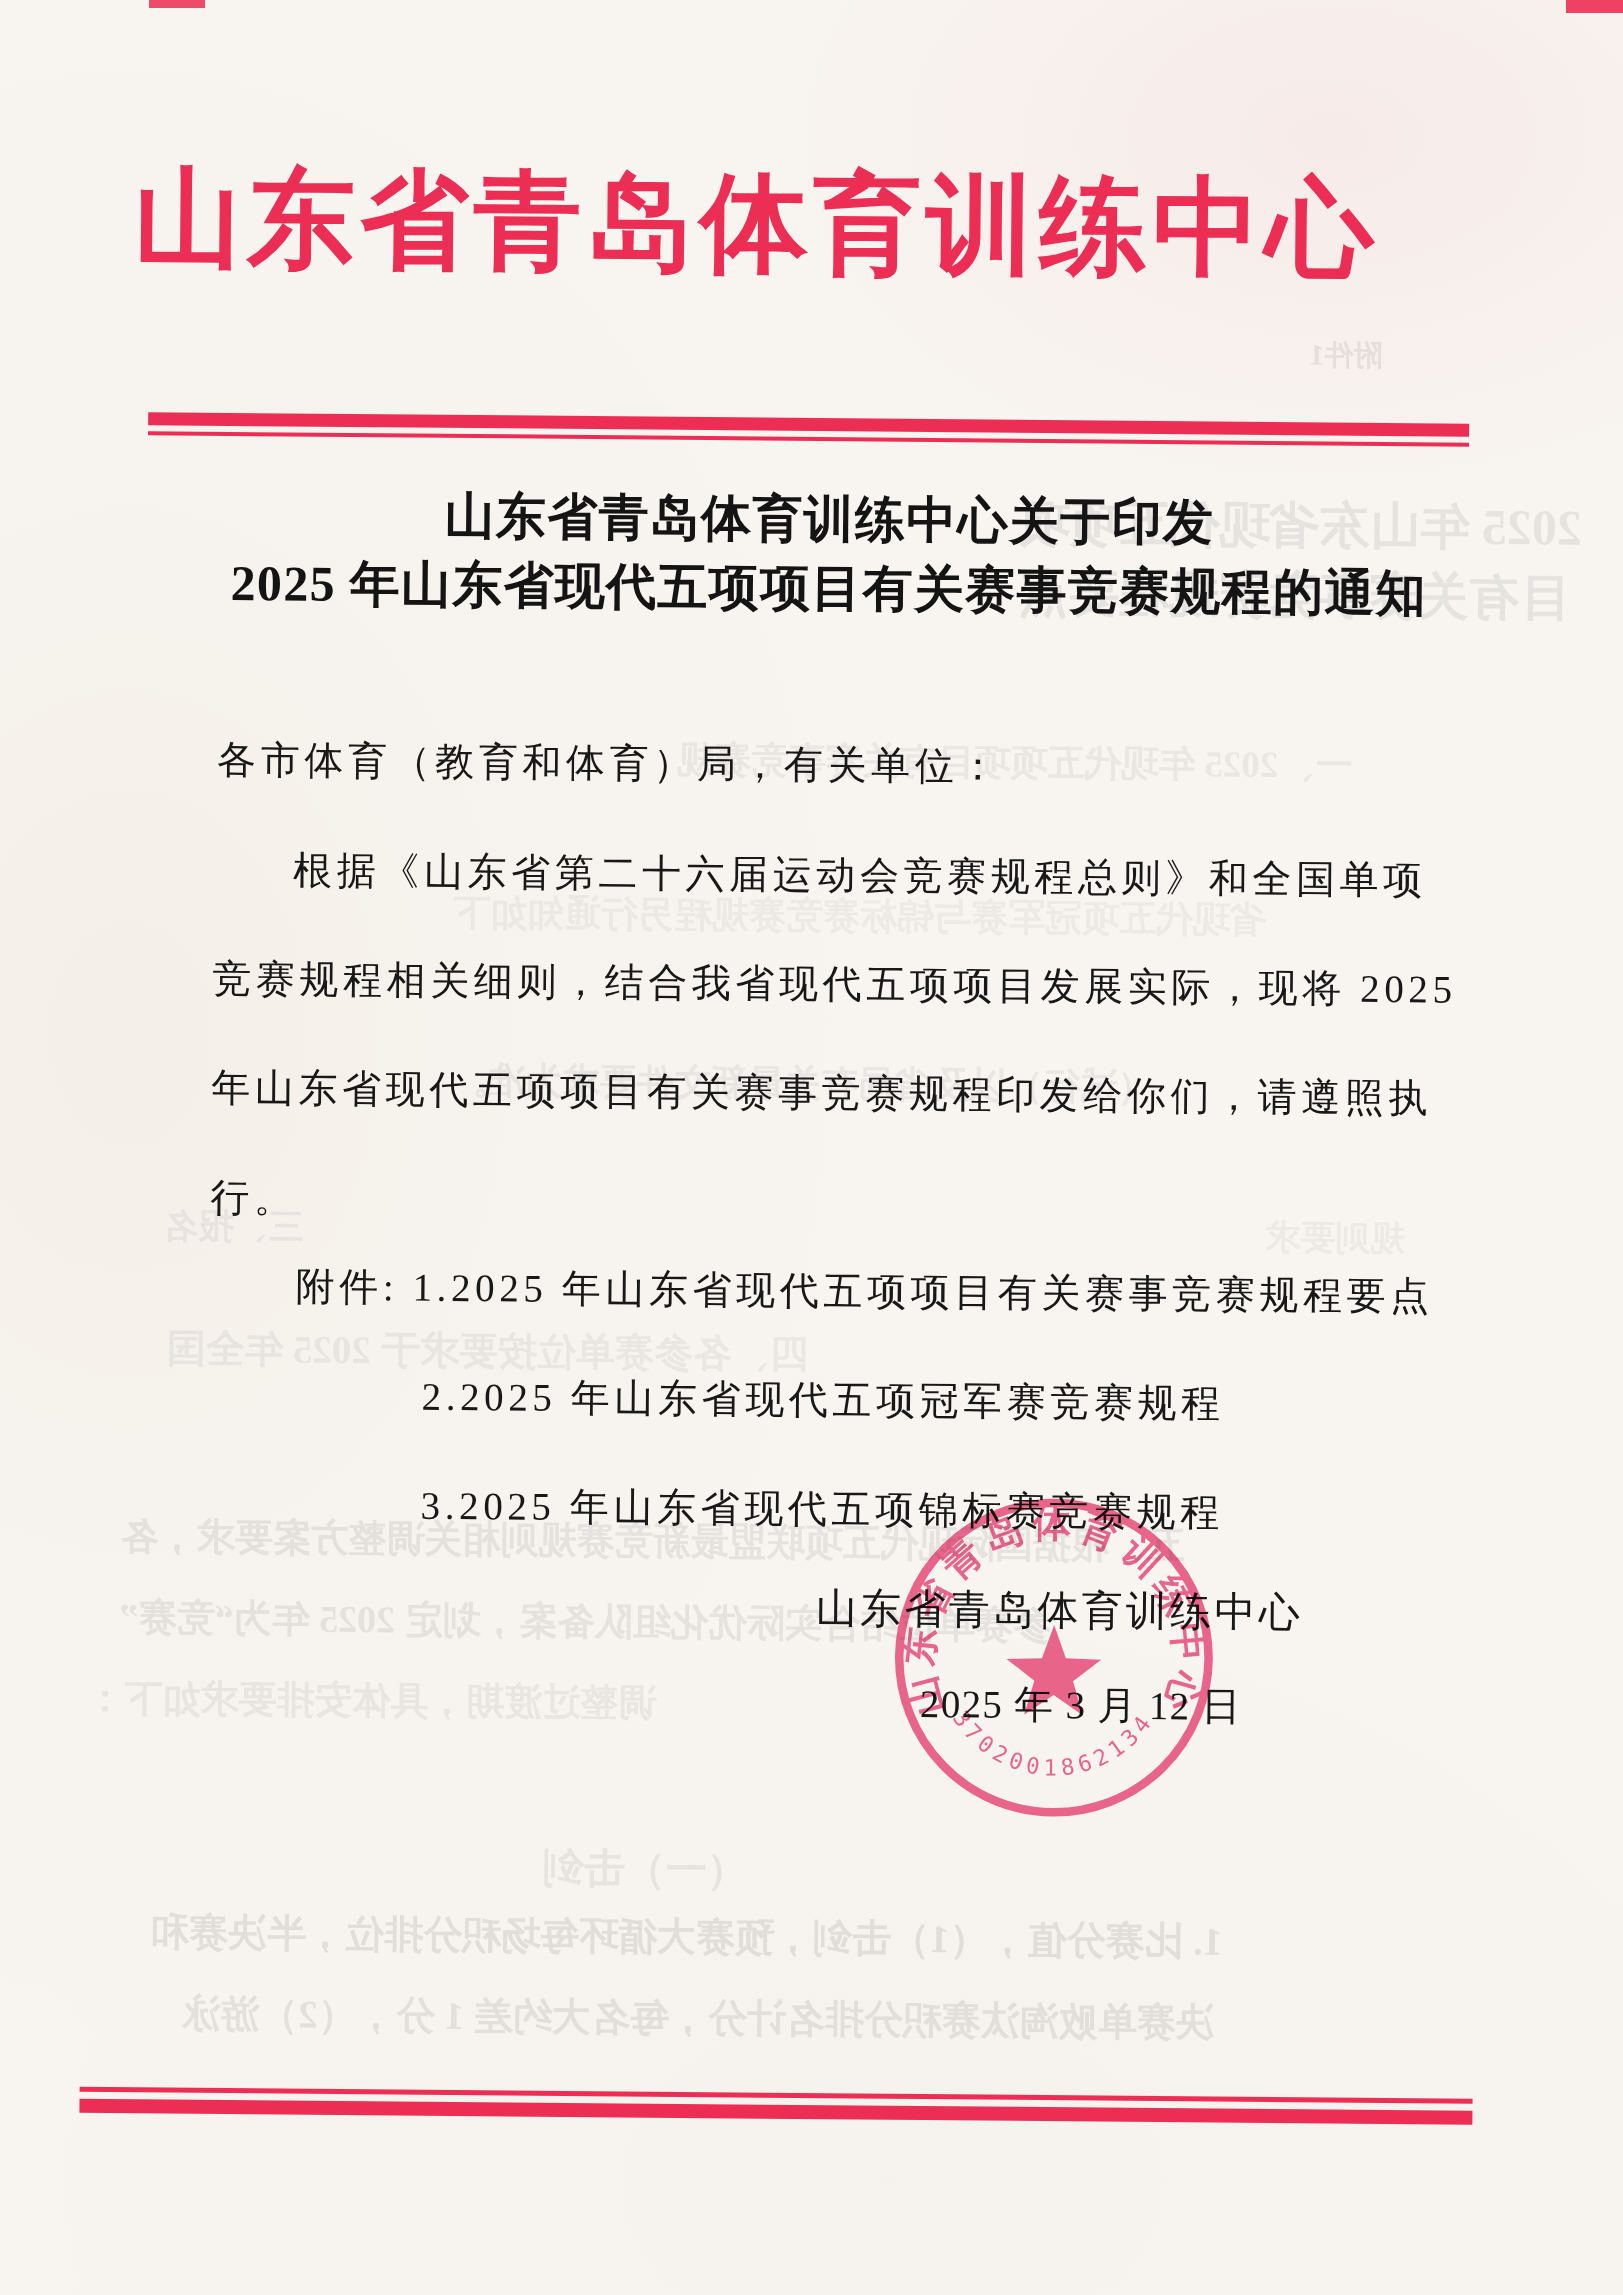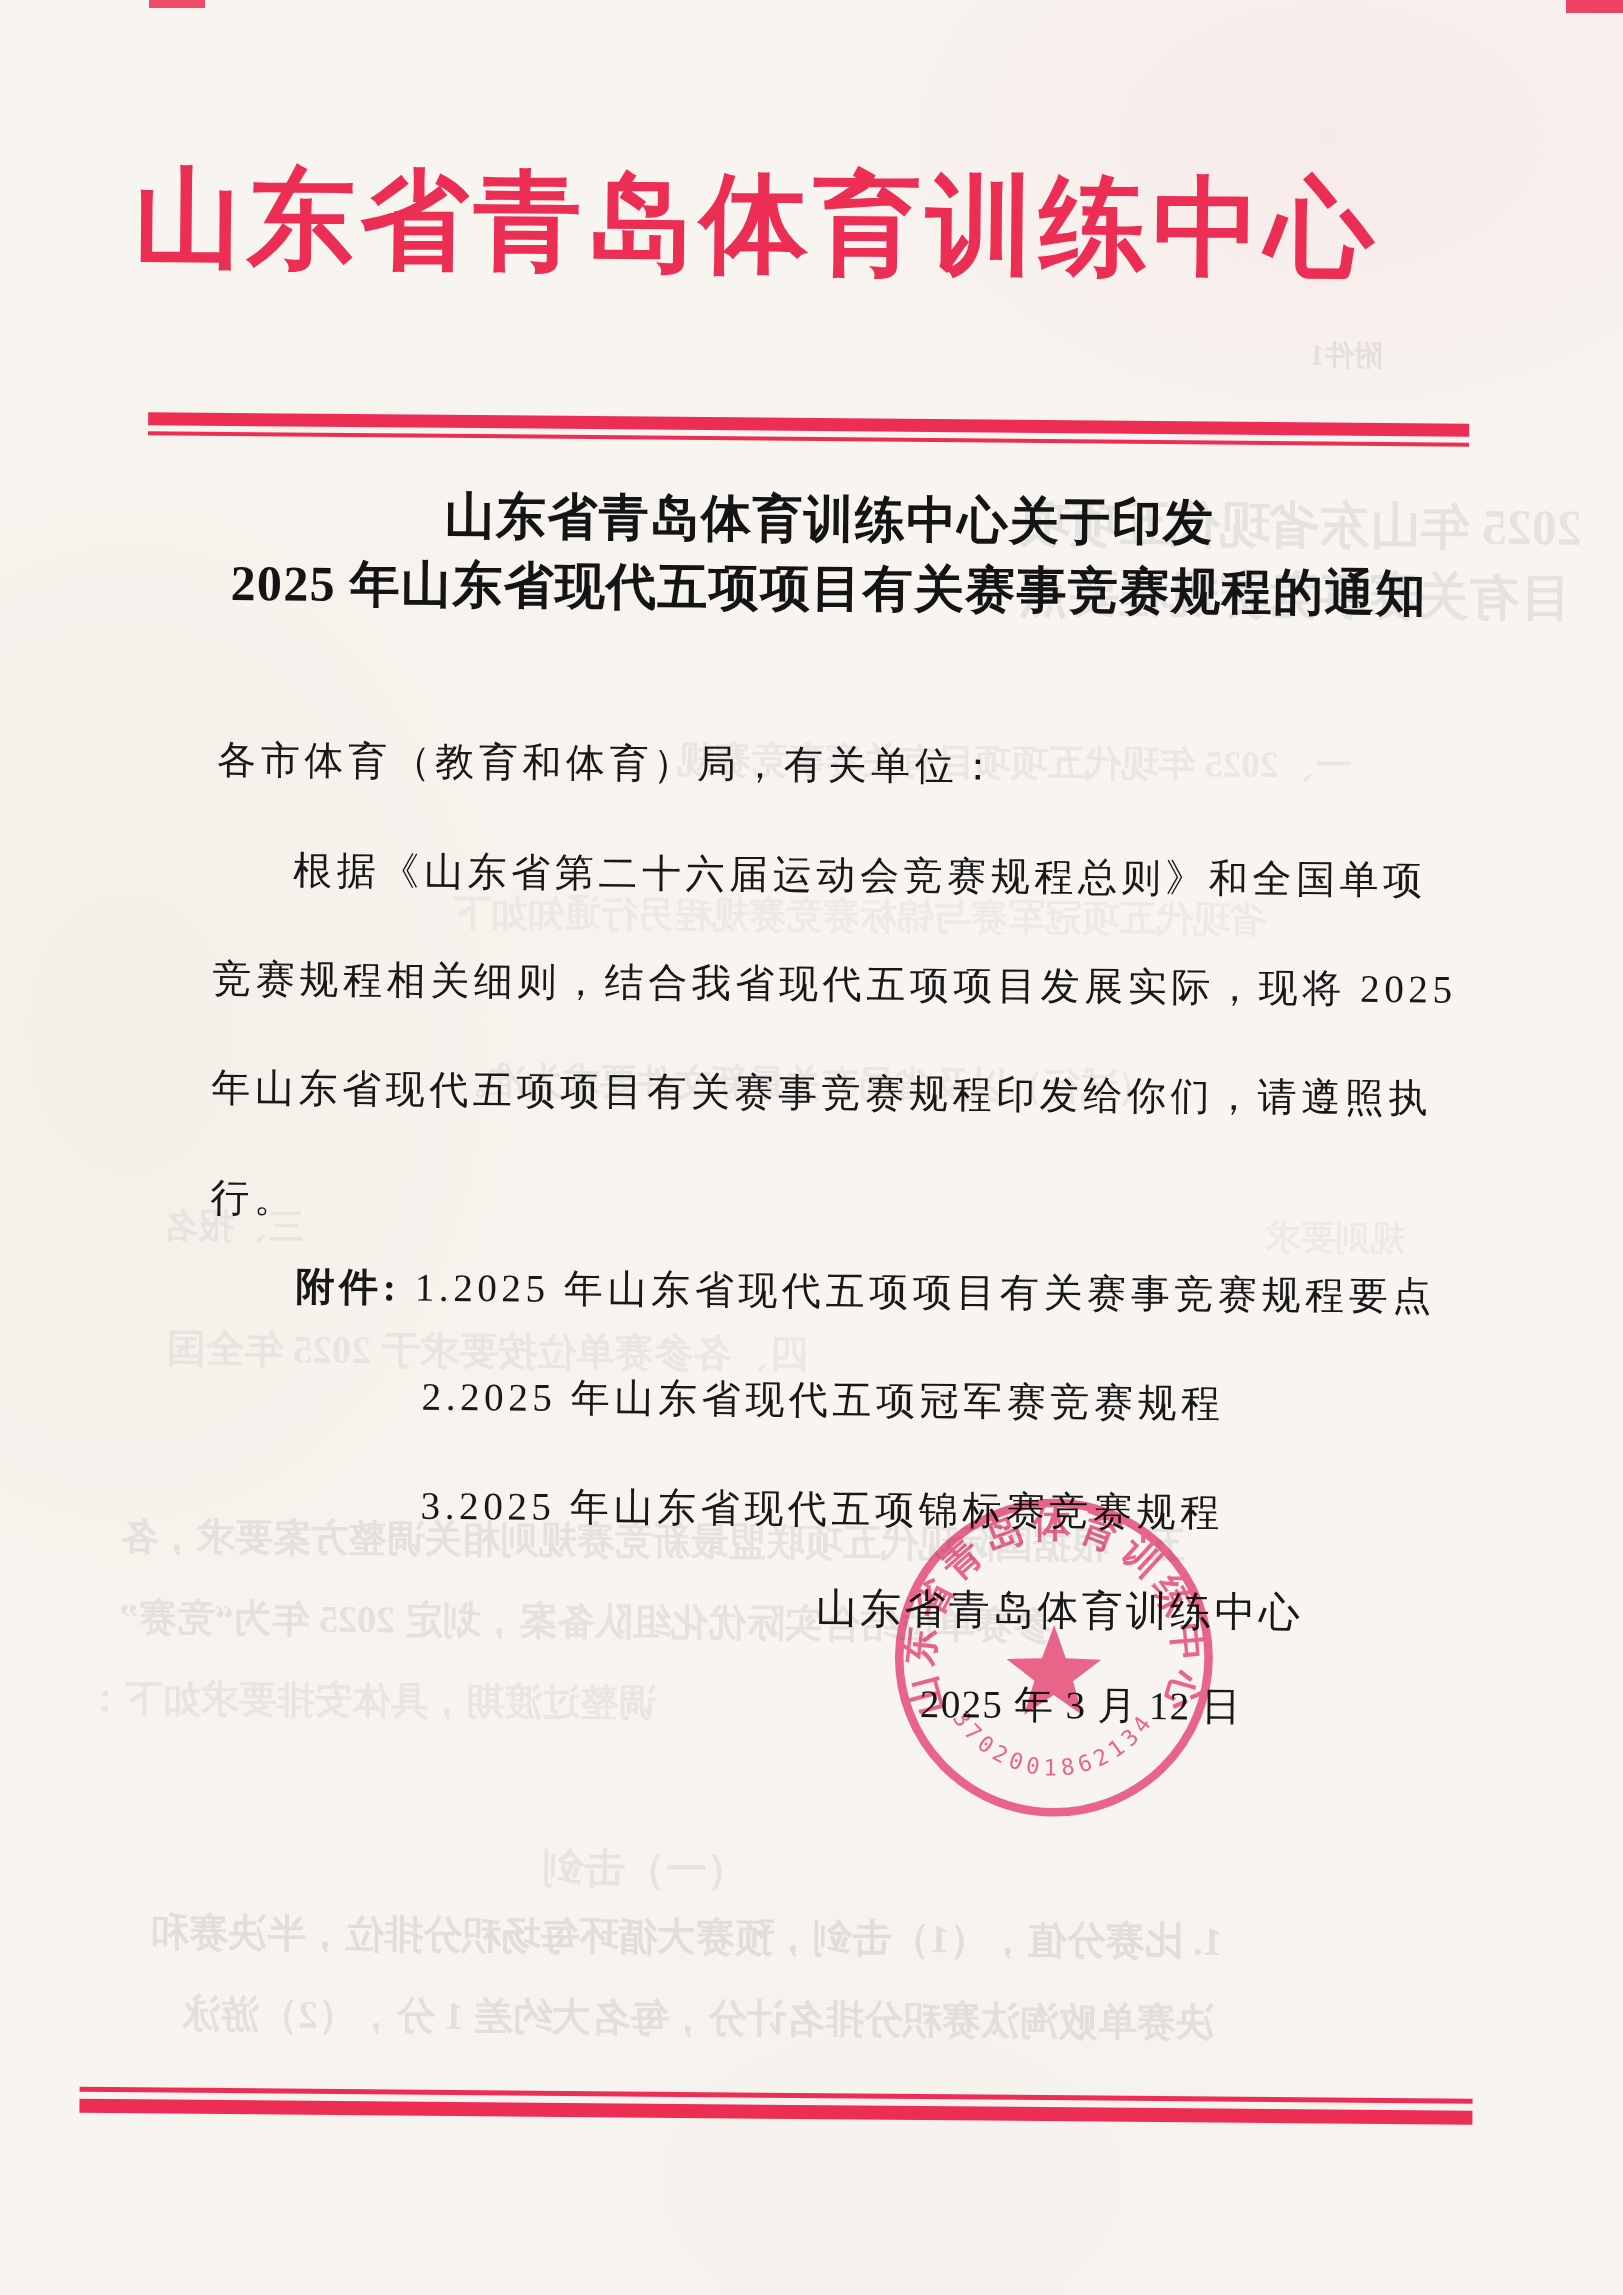--- a/index.html
+++ b/index.html
@@ -49,21 +49,21 @@
   .bodytext{
     position:absolute;font-size:39px;letter-spacing:4.6px;
     color:#181818;white-space:nowrap;
   }
   .salutation{left:221px;top:738px;}
   .p1{left:298px;top:848px;}
   .p2{left:218px;top:957px;}
   .p3{left:218px;top:1066px;}
   .p4{left:218px;top:1176px;}
   .a1{left:304px;top:1264px;}
-  .a1 .lbl{margin-right:14.4px;font-weight:bold;}
+  .a1 .lbl{margin-right:14.4px;}
   .a2{left:431px;top:1373px;}
   .a3{left:431px;top:1482px;}
   .signature{left:827px;top:1581px;font-size:41px;letter-spacing:3.3px;}
   .dateline{left:932px;top:1676px;letter-spacing:1.3px;}
 
   .seal{
     position:absolute;left:882px;top:1472px;width:367px;height:367px;
     color:var(--seal-red);
     opacity:.85;mix-blend-mode:multiply;
   }

